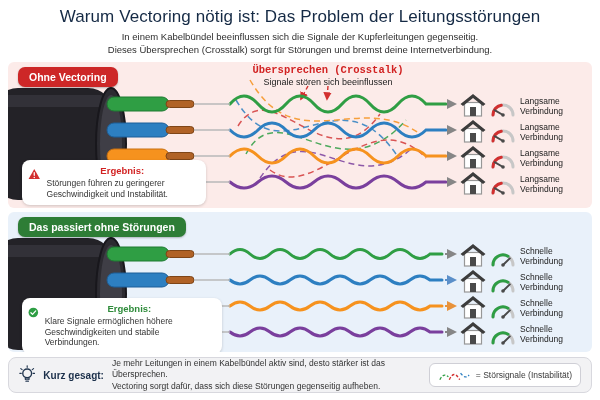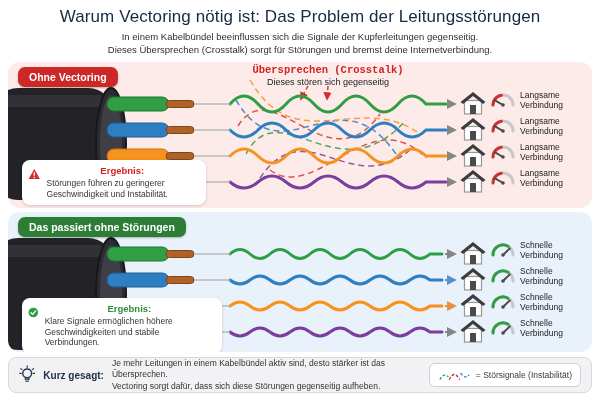--- a/index.html
+++ b/index.html
@@ -4,36 +4,36 @@
 <style>
   html,body{margin:0;padding:0;background:#ffffff;width:600px;height:400px;overflow:hidden;
     font-family:"Liberation Sans","DejaVu Sans",sans-serif;-webkit-font-smoothing:antialiased;}
   .stage{position:relative;width:600px;height:400px;background:#ffffff;}
 
   .title{position:absolute;top:7px;left:0;width:600px;text-align:center;
     font-size:17px;font-weight:400;color:#152a45;letter-spacing:.1px;}
   .subtitle{position:absolute;top:31px;left:0;width:600px;text-align:center;
     font-size:9.5px;color:#2e2e2e;line-height:1.35;}
 
-  .panel{position:absolute;left:8px;width:584px;border-radius:12px;overflow:hidden;}
+  .panel{position:absolute;left:8px;width:584px;border-radius:6px;overflow:hidden;}
   .panel.pink{top:62px;height:146px;background:#fcebe9;}
   .panel.blue{top:212px;height:140px;background:#e9f1fa;}
   .panel svg.scene{position:absolute;top:0;left:0;}
 
   .badge{position:absolute;top:5px;left:10px;color:#fff;font-weight:700;font-size:10.5px;
     padding:4px 11px;border-radius:7px;box-shadow:0 1px 2px rgba(0,0,0,.25);z-index:4;}
   .badge.red{background:#cd2727;}
   .badge.green{background:#2e7d36;}
 
   .crosstalk{position:absolute;top:2px;left:235px;width:170px;text-align:center;z-index:3;}
   .crosstalk .ct-title{font-size:10.5px;font-weight:700;color:#d22222;font-family:Liberation Mono, monospace;}
   .crosstalk .ct-sub{font-size:9px;color:#222;margin-top:1px;}
 
   .rows{position:absolute;top:29px;left:452px;z-index:3;}
-  .row{display:flex;align-items:flex-start;height:26px;gap:4px;}
+  .row{display:flex;align-items:flex-end;height:26px;gap:4px;}
   .conn-label{width:58px;font-size:8.5px;line-height:1.15;color:#222;}
 
   .result{position:absolute;background:#ffffff;border-radius:8px;box-shadow:0 1px 3px rgba(0,0,0,.18);
     padding:5px 8px 6px 6px;display:flex;gap:6px;align-items:flex-start;z-index:5;}
   .result .rtxt{font-size:8.5px;color:#333;line-height:1.25;}
   .result .rtitle{font-size:9.5px;font-weight:700;margin-bottom:1px;text-align:center;}
   .result.red-r{left:14px;top:98px;width:170px;}
   .result.green-r{left:14px;top:86px;width:186px;}
   .result.red-r .rtitle{color:#d22222;}
   .result.green-r .rtitle{color:#2e8b3a;}
@@ -149,21 +149,21 @@
         <line x1="440" y1="94" x2="447" y2="94" marker-end="url(#arrGray)"></line>
         <line x1="440" y1="120" x2="447" y2="120" marker-end="url(#arrGray)"></line>
       </g>
       <use href="#cableShape"></use>
     </svg>
 
     <div class="badge red">Ohne Vectoring</div>
 
     <div class="crosstalk">
       <div class="ct-title">Übersprechen (Crosstalk)</div>
-      <div class="ct-sub">Dieses stören sich gegenseitig</div>
+      <div class="ct-sub">Signale stören sich beeinflussen</div>
     </div>
 
     <div class="rows">
       <div class="row">
         <svg width="26" height="24" viewBox="0 0 26 24">
             <use href="#houseShape"></use>
           </svg>
         <svg width="26" height="16" viewBox="0 0 26 16">
             <use href="#gaugeSlow"></use>
           </svg>

